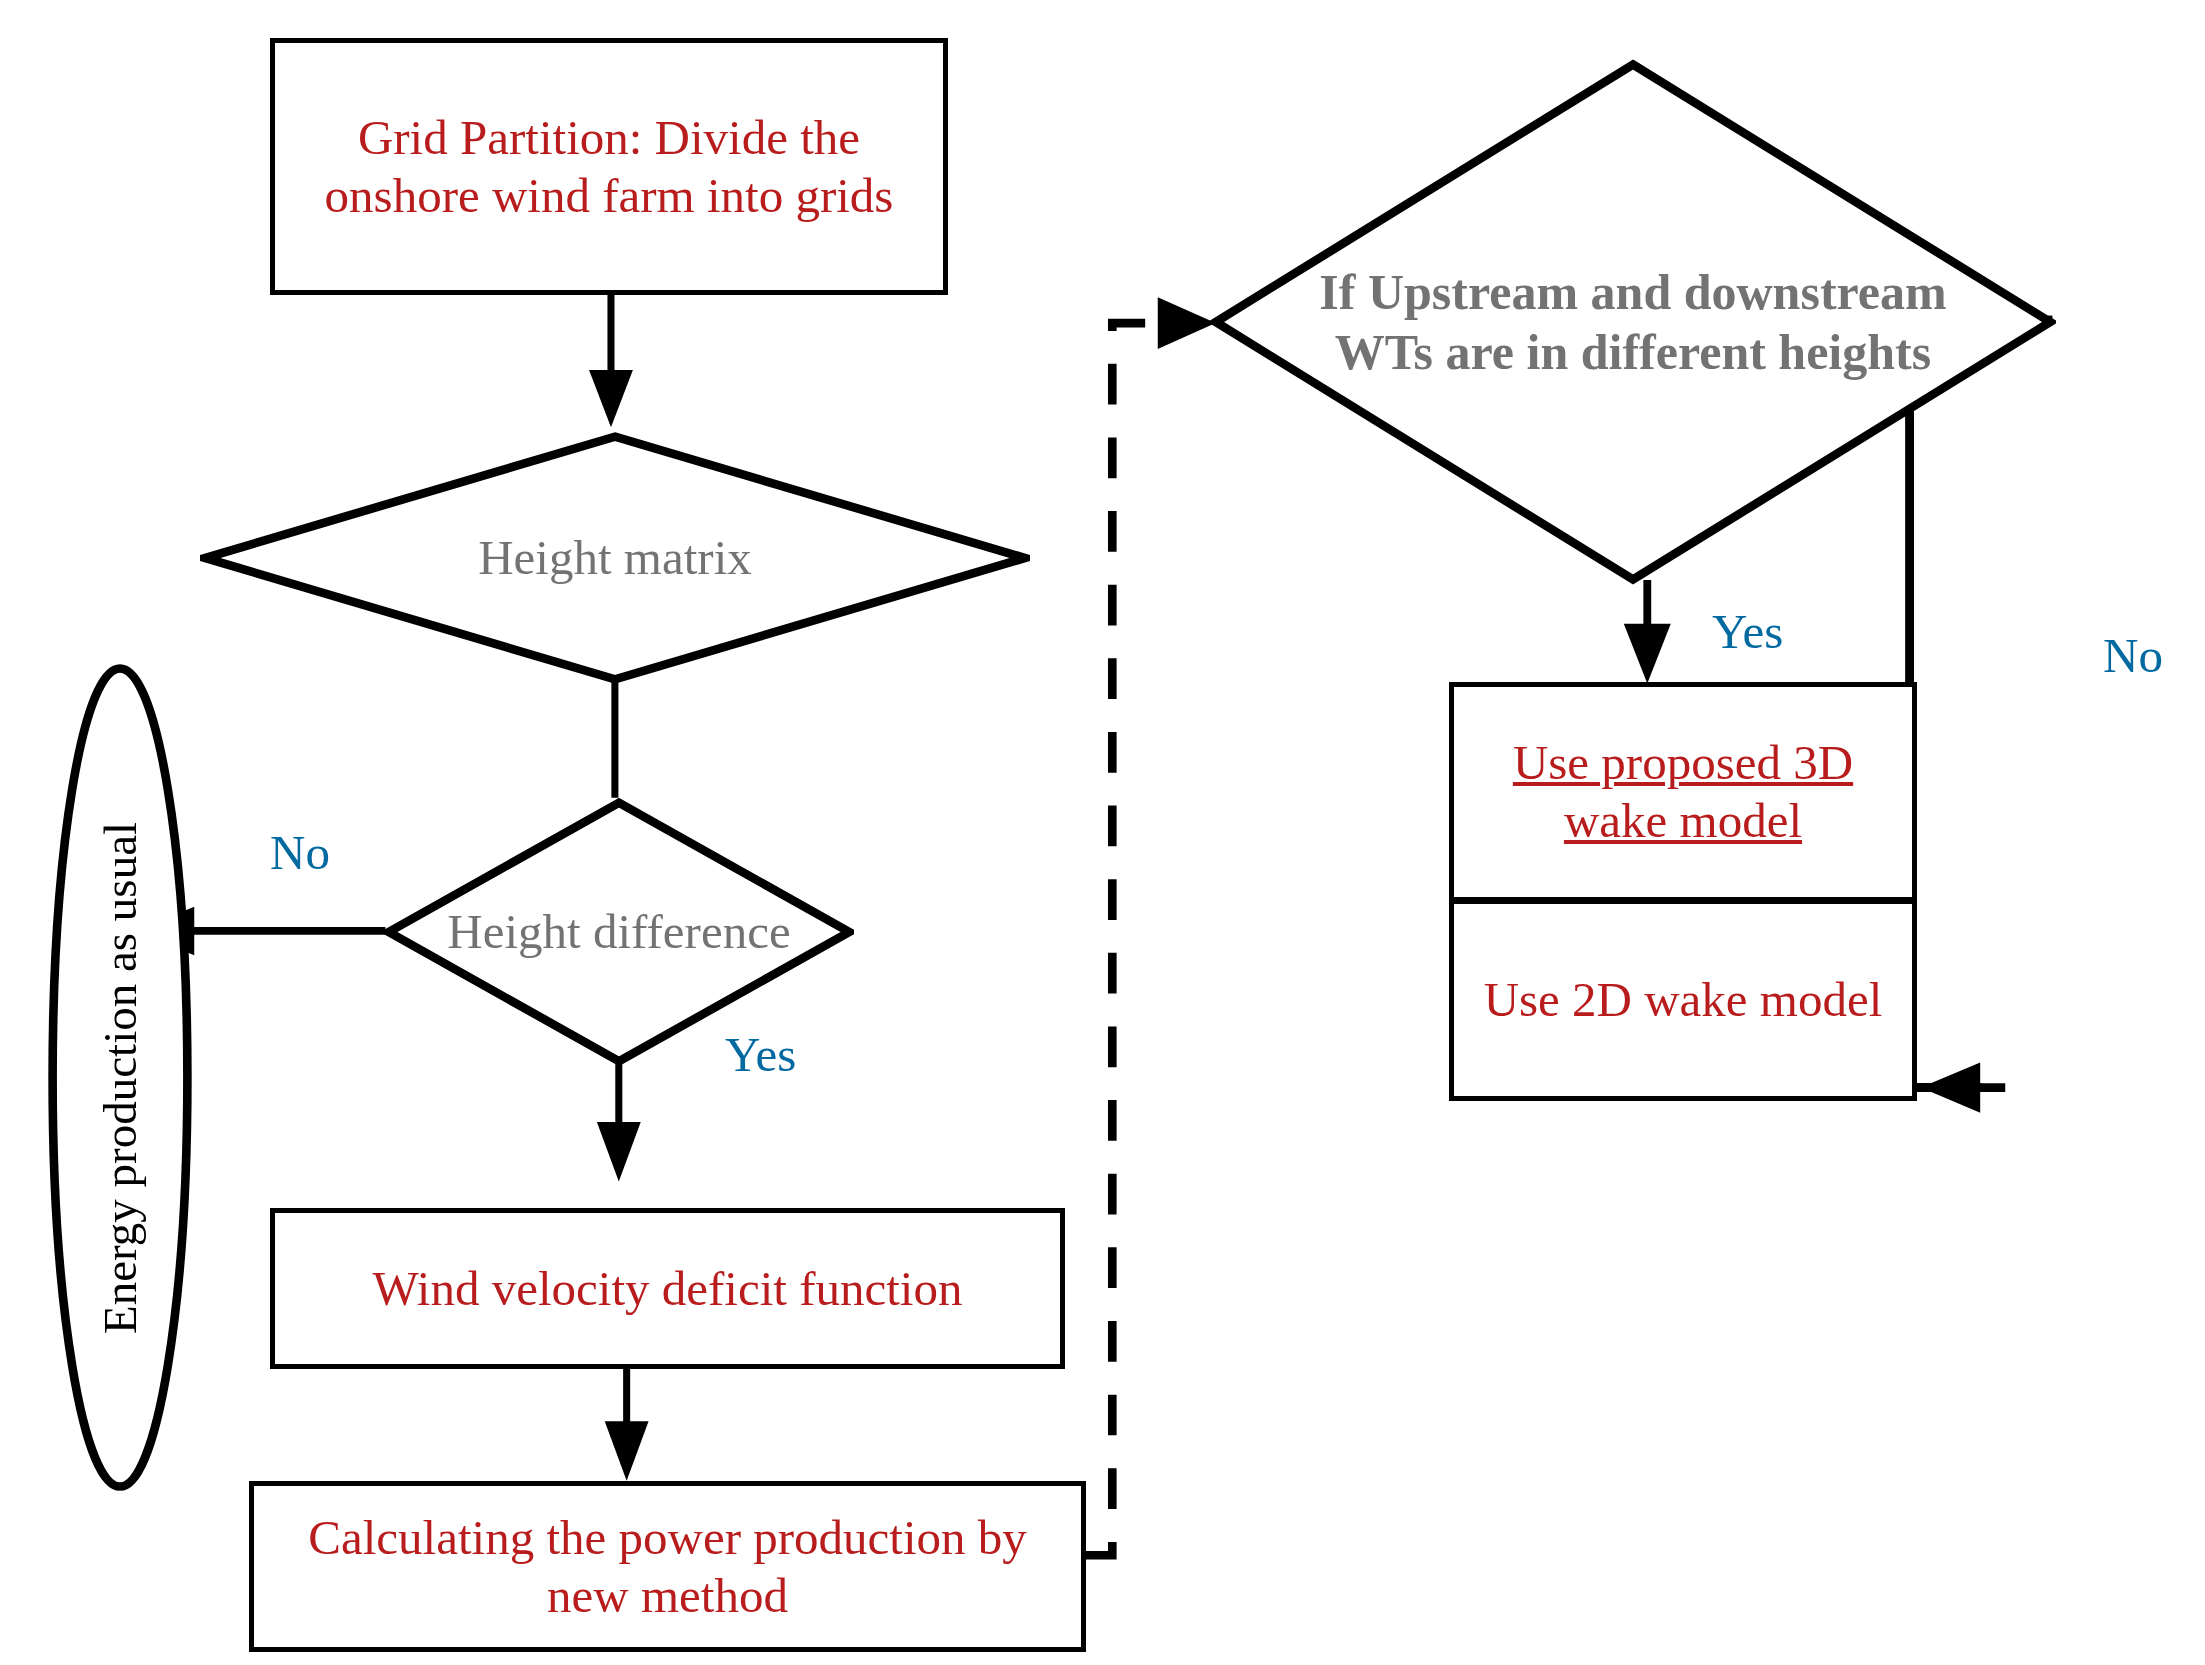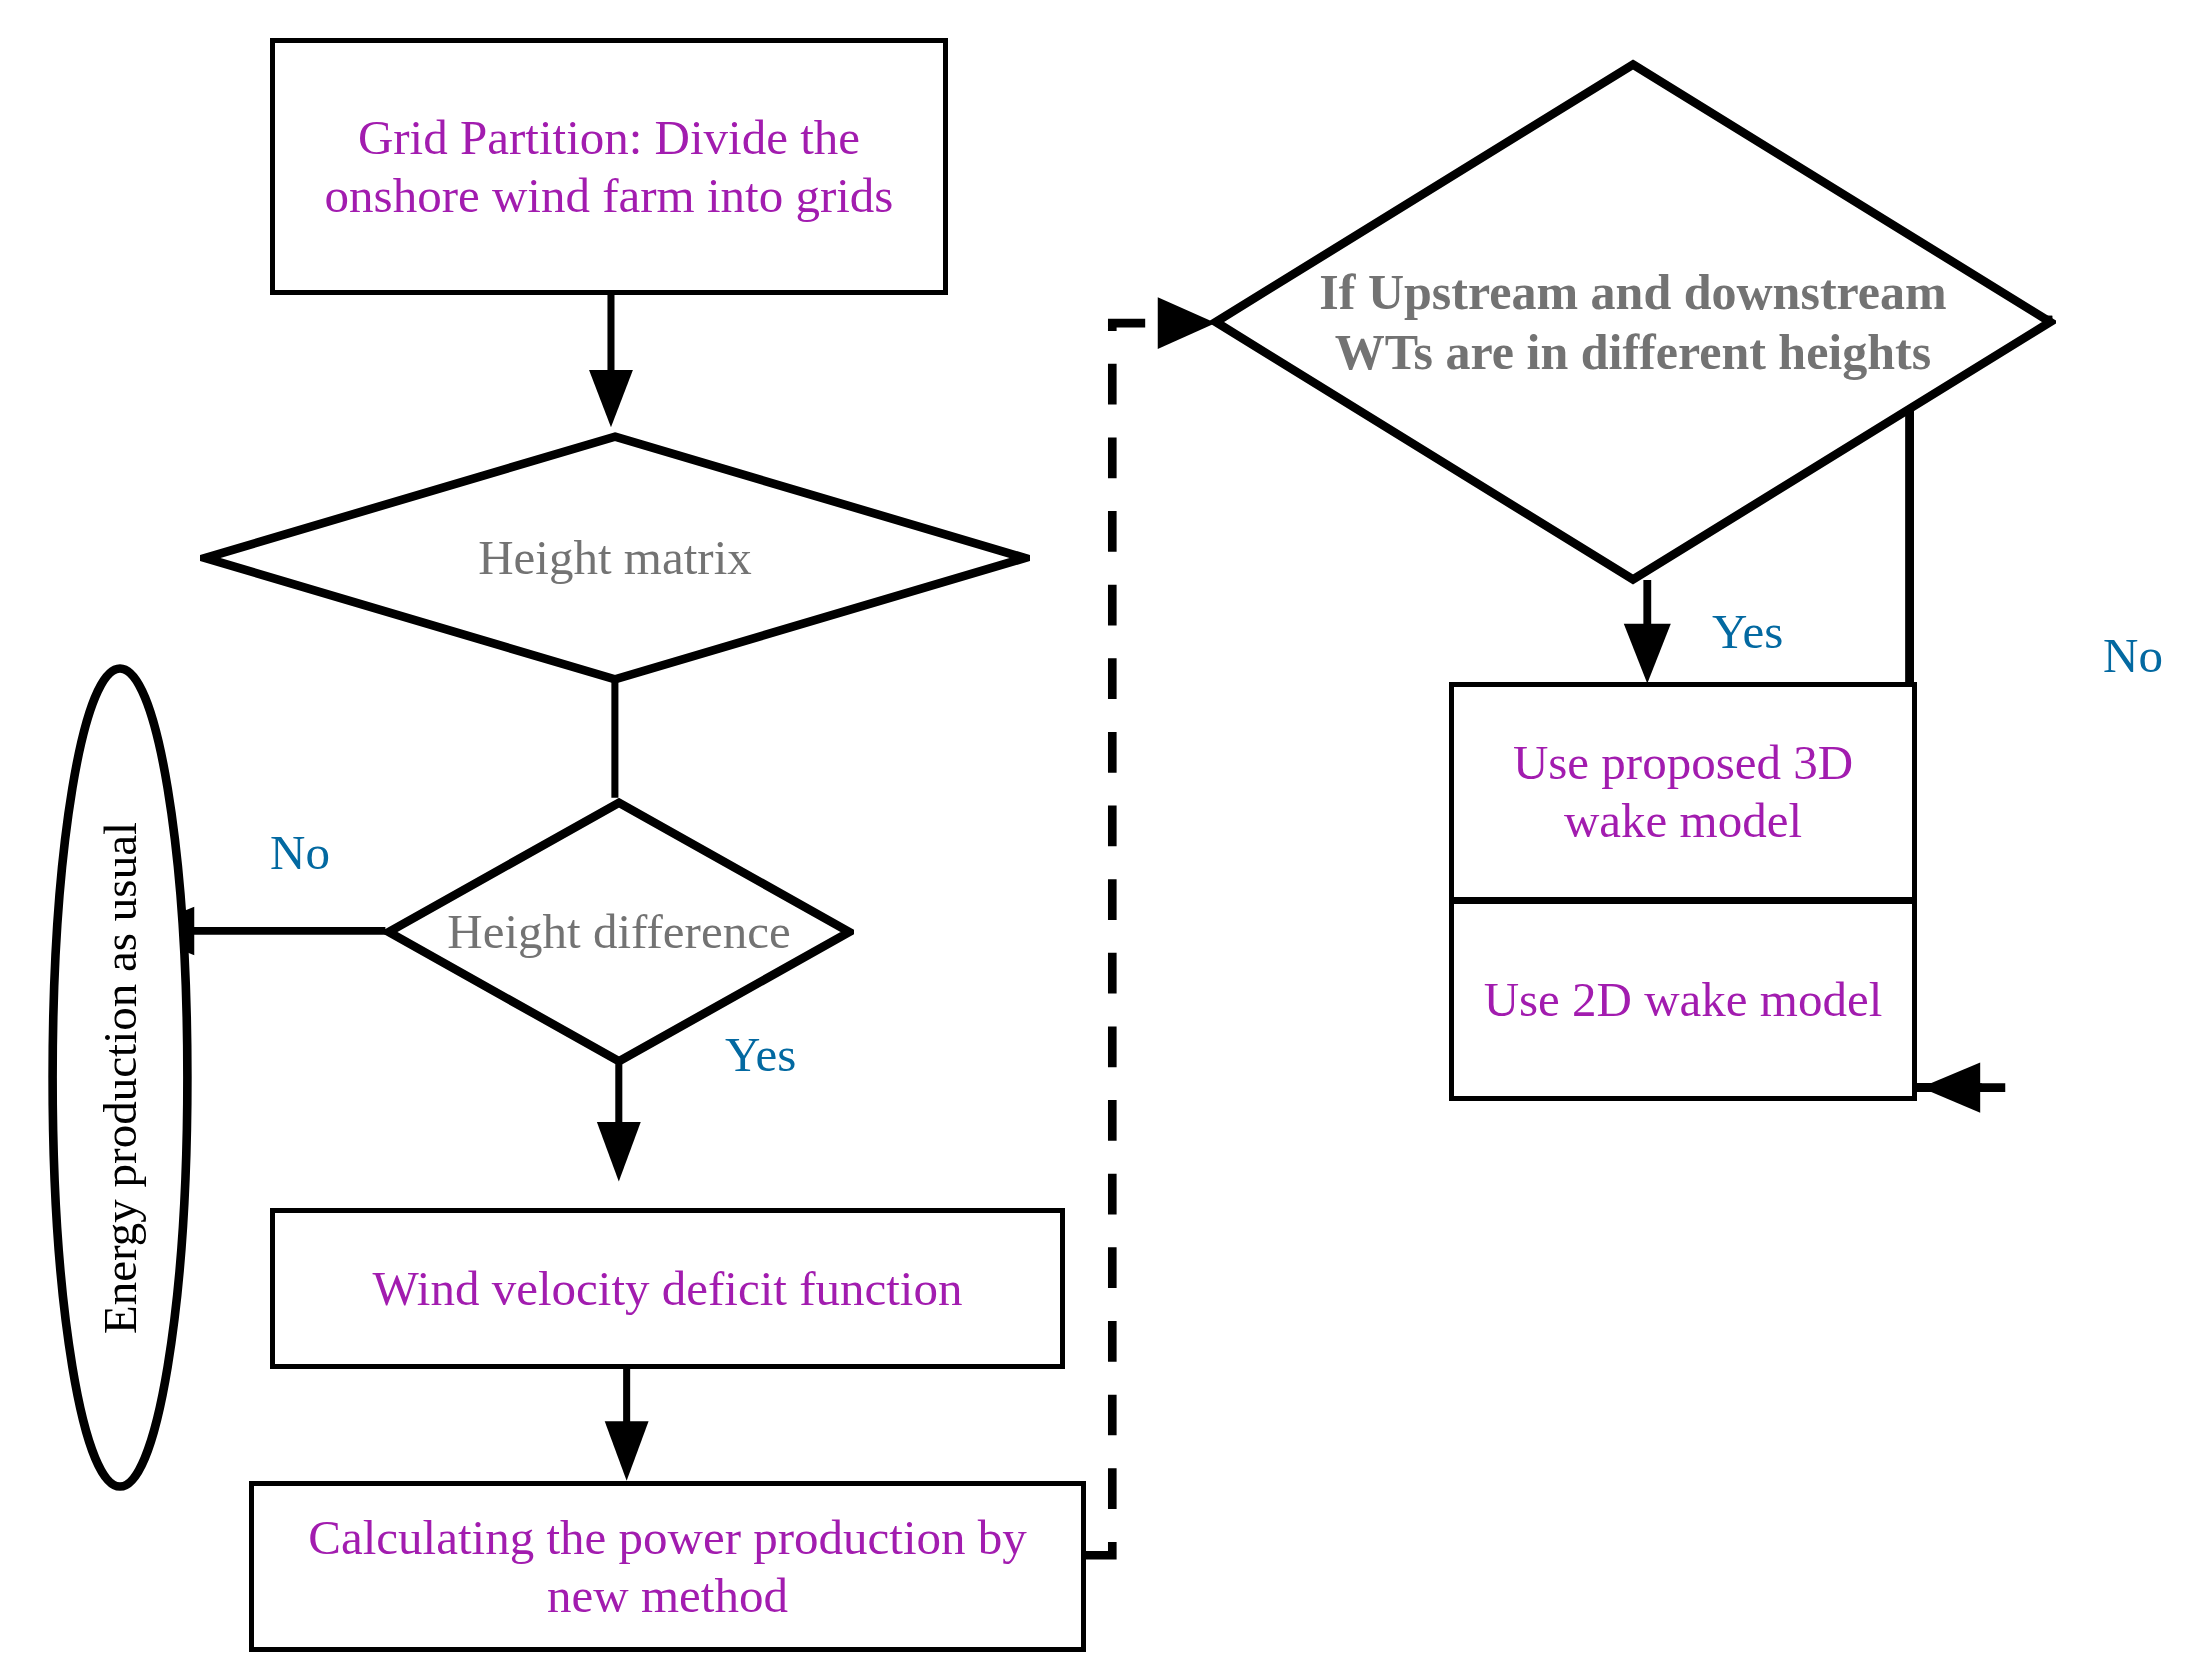--- a/index.html
+++ b/index.html
@@ -23,21 +23,21 @@
     height: 1666px;
     pointer-events: none;
   }
   .node {
     position: absolute;
     box-sizing: border-box;
     display: flex;
     align-items: center;
     justify-content: center;
     text-align: center;
-    color: #a21caf;
+    color: #b91c1c;
     line-height: 1.18;
   }
   .rect {
     border: 5.5px solid #000000;
     background: #ffffff;
   }
   .rect .txt { padding: 0 7.8px; }
 
   .diamond-wrap {
     position: absolute;
@@ -182,21 +182,21 @@
     <span class="txt">Calculating the power production by new method</span>
   </div>
 
   <div class="diamond-wrap" style="left:1210px; top:59px; width:846px; height:526px;">
     <svg width="846" height="526" viewBox="0 0 1080 672">
       <polygon points="540,7 1073,336 540,665 7,336" fill="#ffffff" stroke="#000000" stroke-width="11"></polygon>
     </svg>
     <div class="diamond-label bold" style="font-size:50px; padding:0 94px; box-sizing:border-box;">If  Upstream and downstream WTs are in different heights</div>
   </div>
 
-  <div class="node rect" style="left:1449px; top:682px; width:468px; height:220px; font-size:49px;">
+  <div class="node rect" style="left:1449px; top:682px; width:468px; height:220px; font-size:49px;text-decoration:underline;">
     <span class="txt">Use proposed 3D wake model</span>
   </div>
 
   <div class="node rect" style="left:1449px; top:899px; width:468px; height:202px; font-size:49px;">
     <span class="txt">Use 2D wake model</span>
   </div>
 
   <div class="edge-label" style="left:270px; top:824px; font-size:49px;">No</div>
 
   <div class="edge-label" style="left:725px; top:1026px; font-size:49px;">Yes</div>

